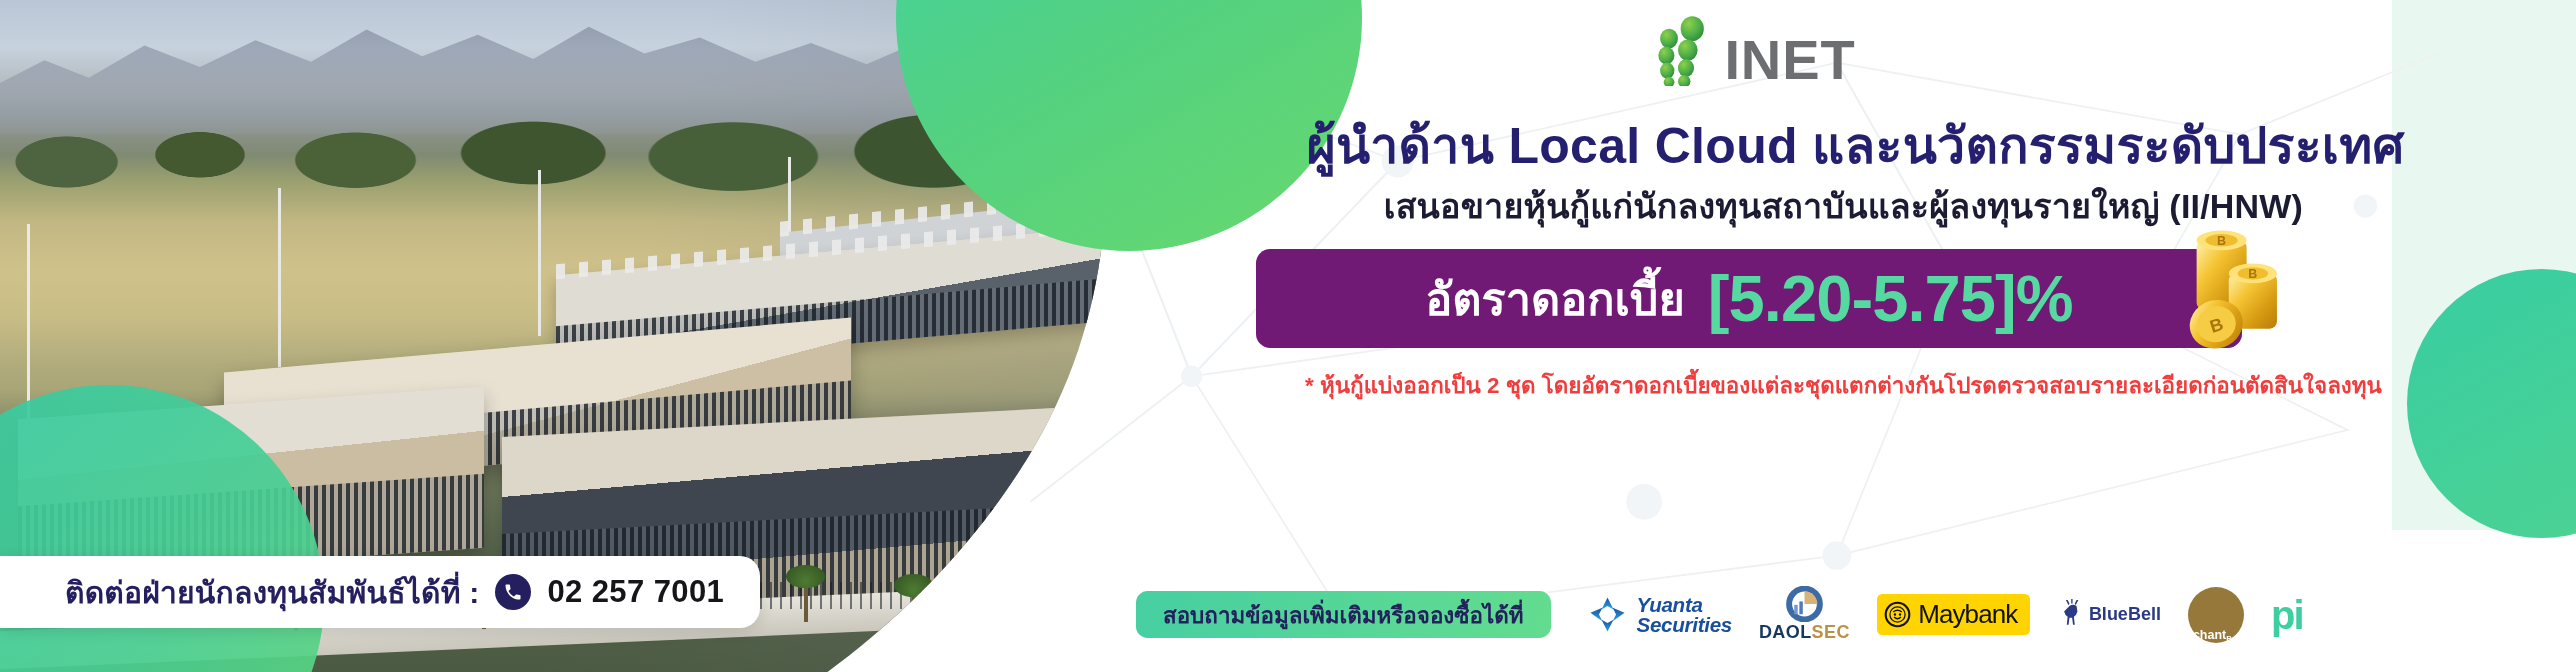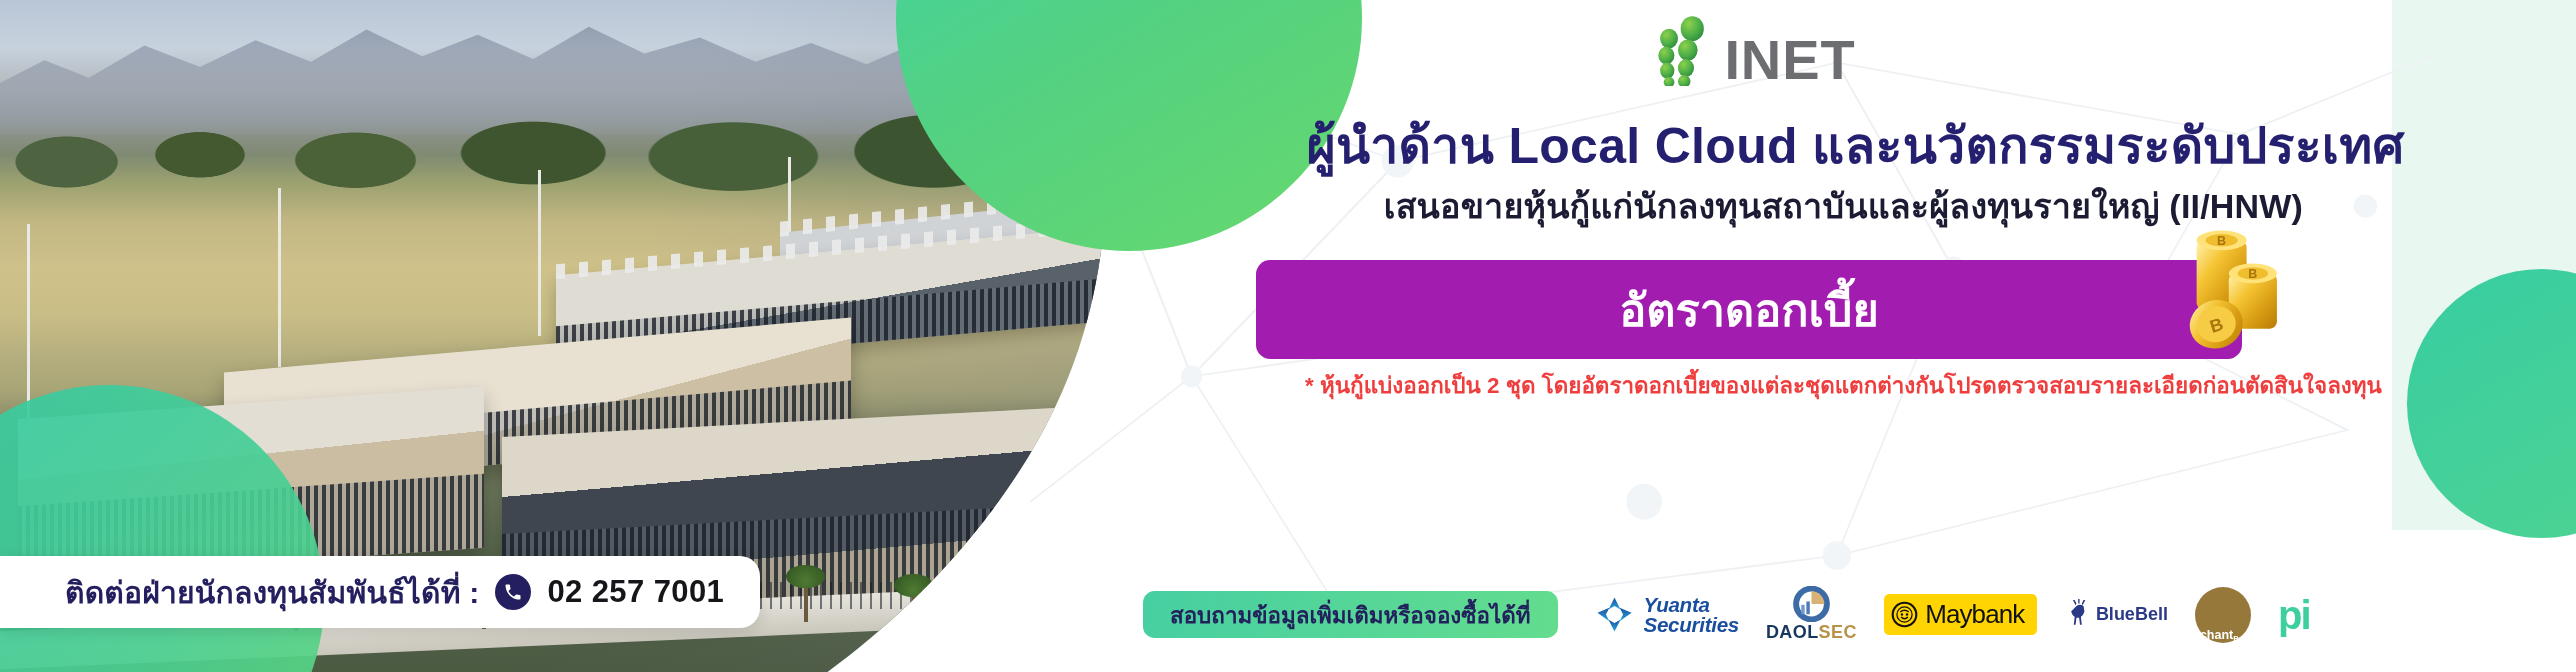--- a/index.html
+++ b/index.html
@@ -210,25 +210,24 @@
     position:absolute; left:0; top:179px; width:100%;
     text-align:center;
     font-size:34px; font-weight:700; color:#1b1b34;
     letter-spacing:0.2px; white-space:nowrap;
   }
 
   
   .rate-box{
     position:absolute; left:145px; top:249px;
     width:986px; height:99px;
-    background:#a21caf;
+    background:#701a75;
     border-radius:14.3px;
     display:flex; align-items:center; justify-content:center;
     gap:23px;
-    margin-top:11px;
   }
   .rate-label{
     font-size:45px; font-weight:700; color:#ffffff; white-space:nowrap;
   }
   .rate-value{
     font-size:65px; font-weight:700; color:#56d9a1;
     letter-spacing:-0.9px; white-space:nowrap; line-height:1;
   }
   .coins{
     position:absolute; left:1066px; top:224px;
@@ -248,21 +247,21 @@
     white-space:nowrap;
   }
 
   
   .partner-row{
     position:absolute; left:0; top:582px;
     width:100%; height:65px;
     display:flex; align-items:center; gap:0;
   }
   .cta-btn{
-    margin-left:32px;
+    margin-left:25px;
     height:47px; padding:0 27px;
     border-radius:11.6px;
     background:linear-gradient(100deg,#47cfa2 0%,#63dc8e 100%);
     display:flex; align-items:center; justify-content:center;
     font-size:22.4px; font-weight:600; color:#22215c; white-space:nowrap;
     border:none; cursor:pointer;
   }
   .partners{
     display:flex; align-items:center; gap:27px; margin-left:36px;
   }
@@ -430,20 +429,21 @@
         <ellipse cx="18" cy="74" rx="6" ry="6" fill="url(#gd)"></ellipse>
       </svg>
       <span class="logo-word">INET</span>
     </div>
 
     <div class="headline">ผู้นำด้าน Local Cloud และนวัตกรรมระดับประเทศ</div>
     <div class="subhead">เสนอขายหุ้นกู้แก่นักลงทุนสถาบันและผู้ลงทุนรายใหญ่ (II/HNW)</div>
 
     <div class="rate-box">
       <span class="rate-label">อัตราดอกเบี้ย</span>
+      <span class="rate-value">[5.20-5.75]%</span>
     </div>
 
     <svg class="coins" viewBox="0 0 130 145" aria-hidden="true">
       <defs>
         <linearGradient id="gold" x1="0" y1="0" x2="1" y2="1">
           <stop offset="0%" stop-color="#fff3b0"></stop>
           <stop offset="35%" stop-color="#f5c433"></stop>
           <stop offset="70%" stop-color="#d69a12"></stop>
           <stop offset="100%" stop-color="#b87c09"></stop>
         </linearGradient>

